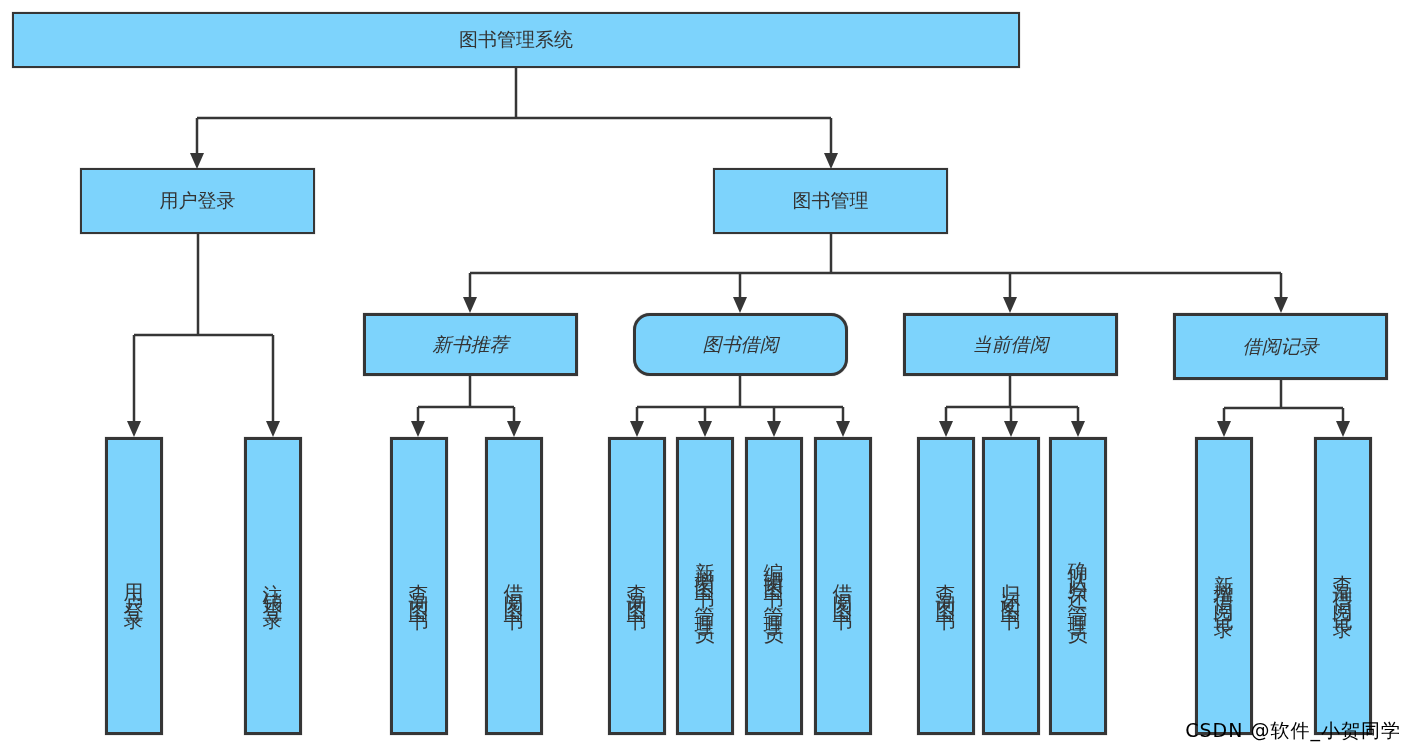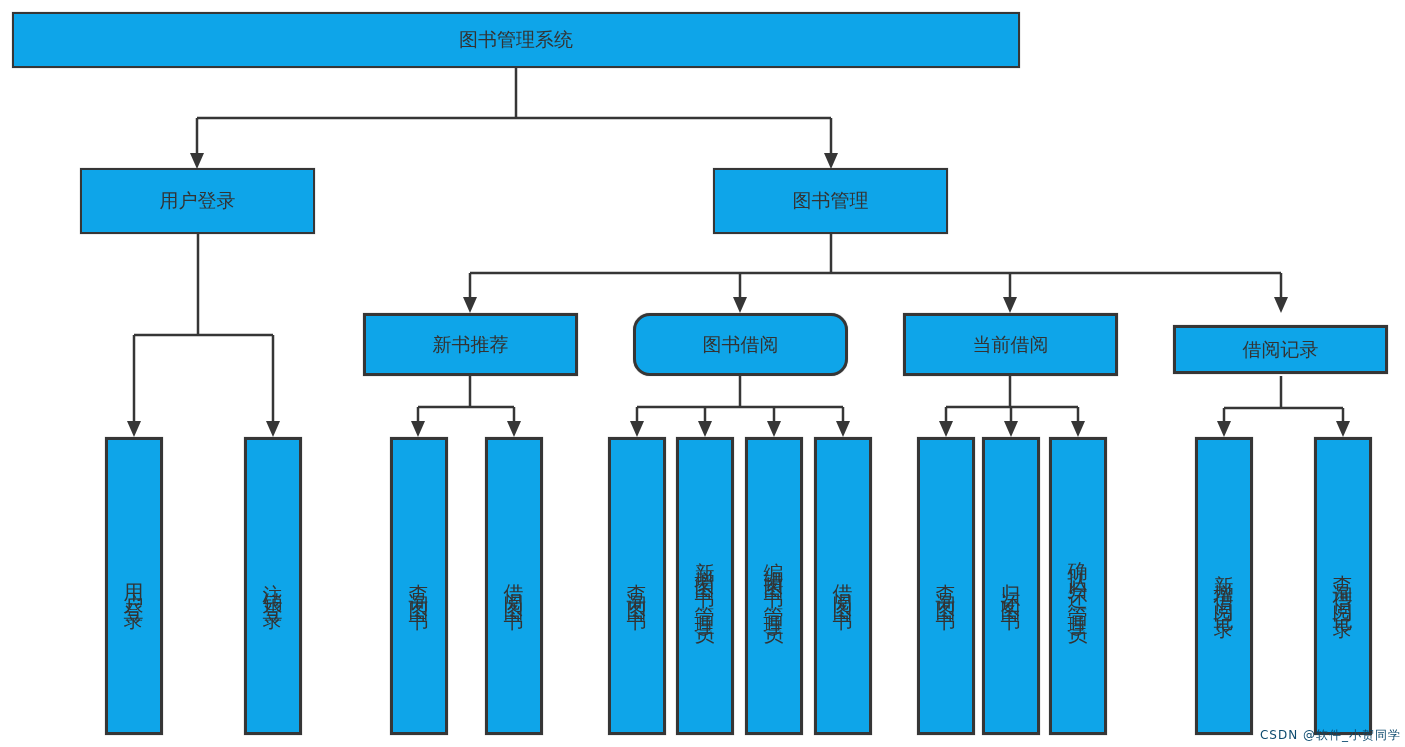--- a/index.html
+++ b/index.html
@@ -6,43 +6,43 @@
   .canvas {
     position:relative;
     width:1405px; height:747px;
     background:#ffffff;
     font-family:"DejaVu Sans","Liberation Sans",sans-serif;
     overflow:hidden;
   }
   .connectors { position:absolute; left:0; top:0; width:1405px; height:747px; }
   .box {
     position:absolute;
-    background:#0ea5e9;
+    background:#7dd3fc;
     border:2px solid #363636;
     box-sizing:border-box;
     display:flex; align-items:center; justify-content:center;
     font-size:19px; color:#333333;
     white-space:nowrap;
     box-shadow:0 0 1px rgba(60,60,60,0.5);
   }
-  .lvl2 { border-width:3px; }
+  .lvl2 { border-width:3px;font-style:italic; }
   .leaf { border-width:3px; }
   .leaf .vtext {
     writing-mode:vertical-rl;
     text-orientation:mixed;
     font-size:20px;
     letter-spacing:9px;
     line-height:1;
     color:#333333;
   }
   .watermark {
     position:absolute;
     right:4px; bottom:3px;
-    font-size:12px;
-    color:#0c4a6e;
+    font-size:19px;
+    color:#000000;
     letter-spacing:1px;
   }
 </style>
 </head>
 <body>
 
 <div class="canvas">
 
   <svg class="connectors" viewBox="0 0 1405 747" xmlns="http://www.w3.org/2000/svg">
     <g stroke="#363636" stroke-width="2.5" fill="none">
@@ -123,21 +123,21 @@
 
   <div class="box lvl2" style="left:363px; top:313px; width:215px; height:63px;">
     <span>新书推荐</span>
   </div>
   <div class="box lvl2" style="left:633px; top:313px; width:215px; height:63px;border-radius:17px;">
     <span>图书借阅</span>
   </div>
   <div class="box lvl2" style="left:903px; top:313px; width:215px; height:63px;justify-content:center;">
     <span>当前借阅</span>
   </div>
-  <div class="box lvl2" style="left:1173px; top:325px; width:215px; height:49px;">
+  <div class="box lvl2" style="left:1173px; top:313px; width:215px; height:67px;">
     <span>借阅记录</span>
   </div>
 
   <div class="box leaf" style="left:105px; top:437px; width:58px; height:298px;">
     <span class="vtext">用户登录</span>
   </div>
   <div class="box leaf" style="left:244px; top:437px; width:58px; height:298px;">
     <span class="vtext">注销登录</span>
   </div>
 

